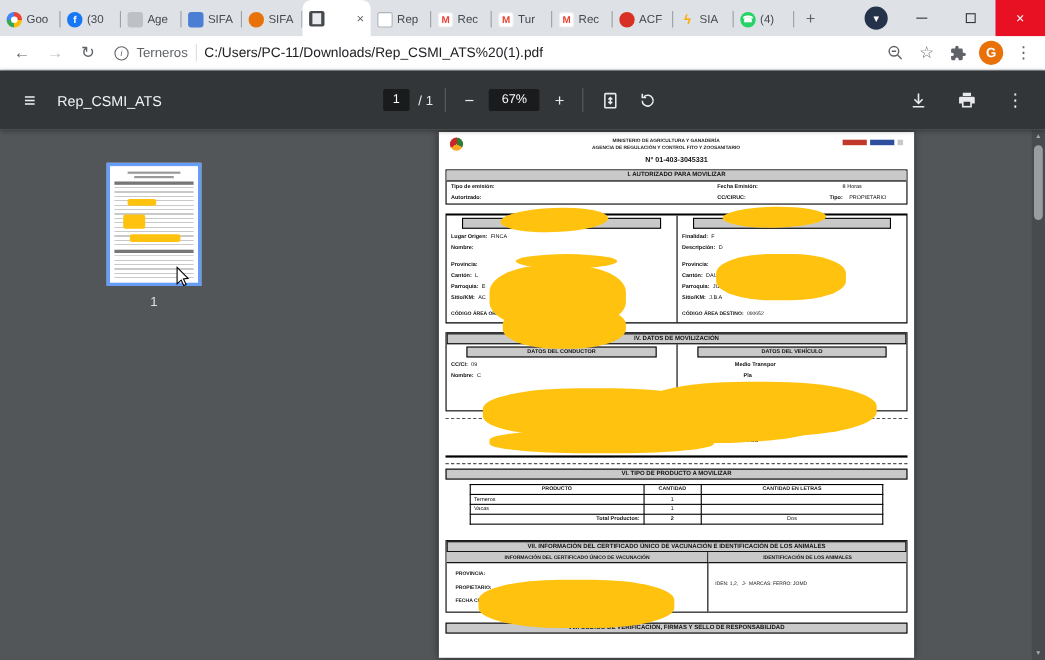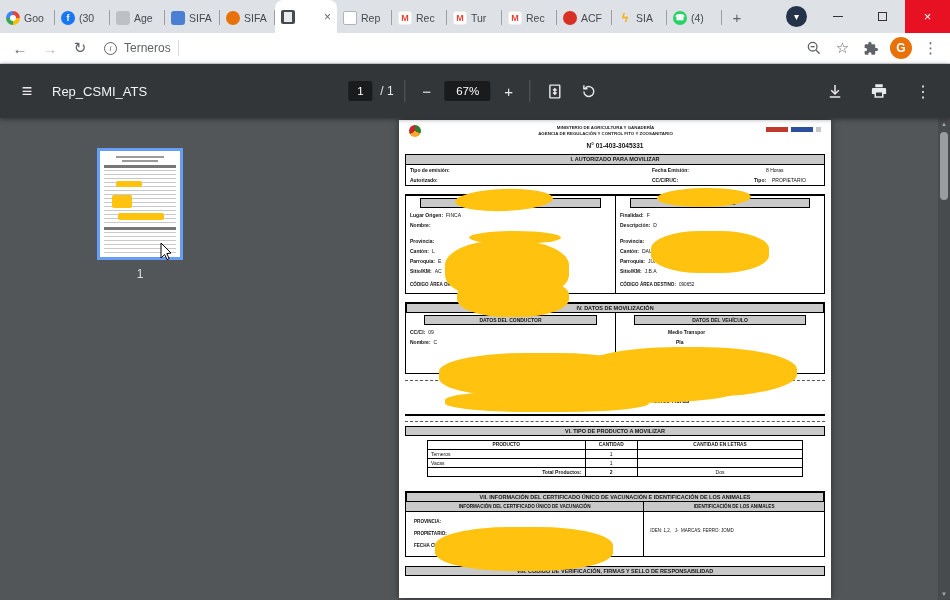--- a/index.html
+++ b/index.html
@@ -217,20 +217,21 @@
   <div class="addr">
     <div class="nbtn">←</div>
     <div class="nbtn dis">→</div>
     <div class="nbtn">↻</div>
     <div class="omni">
       <span class="circle-i">
           <span>i</span>
         </span>
       <span class="scheme">Terneros</span>
       <span class="osep"></span>
+      <span class="url">C:/Users/PC-11/Downloads/Rep_CSMI_ATS%20(1).pdf</span>
     </div>
     <div class="abtn">
       <svg width="16" height="16" viewBox="0 0 24 24">
           <circle cx="10" cy="10" r="6.5" fill="none" stroke="#5f6368" stroke-width="2"></circle>
           <path d="M15 15l5.5 5.5" stroke="#5f6368" stroke-width="2"></path>
           <path d="M7 10h6" stroke="#5f6368" stroke-width="2"></path>
         </svg>
     </div>
     <div class="abtn">☆</div>
     <div class="abtn">

